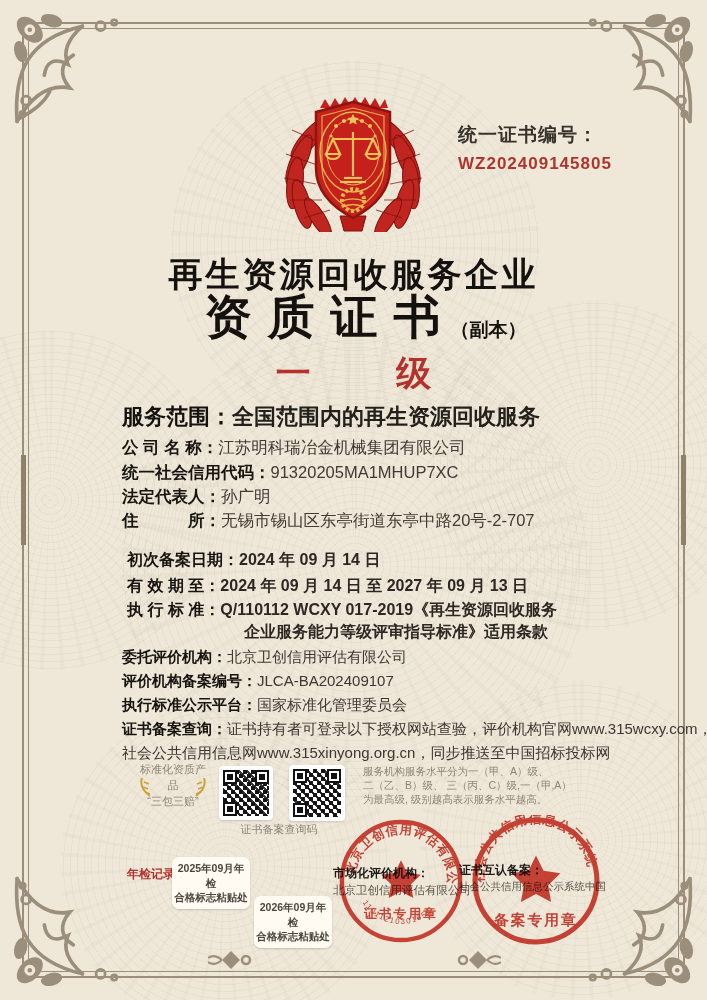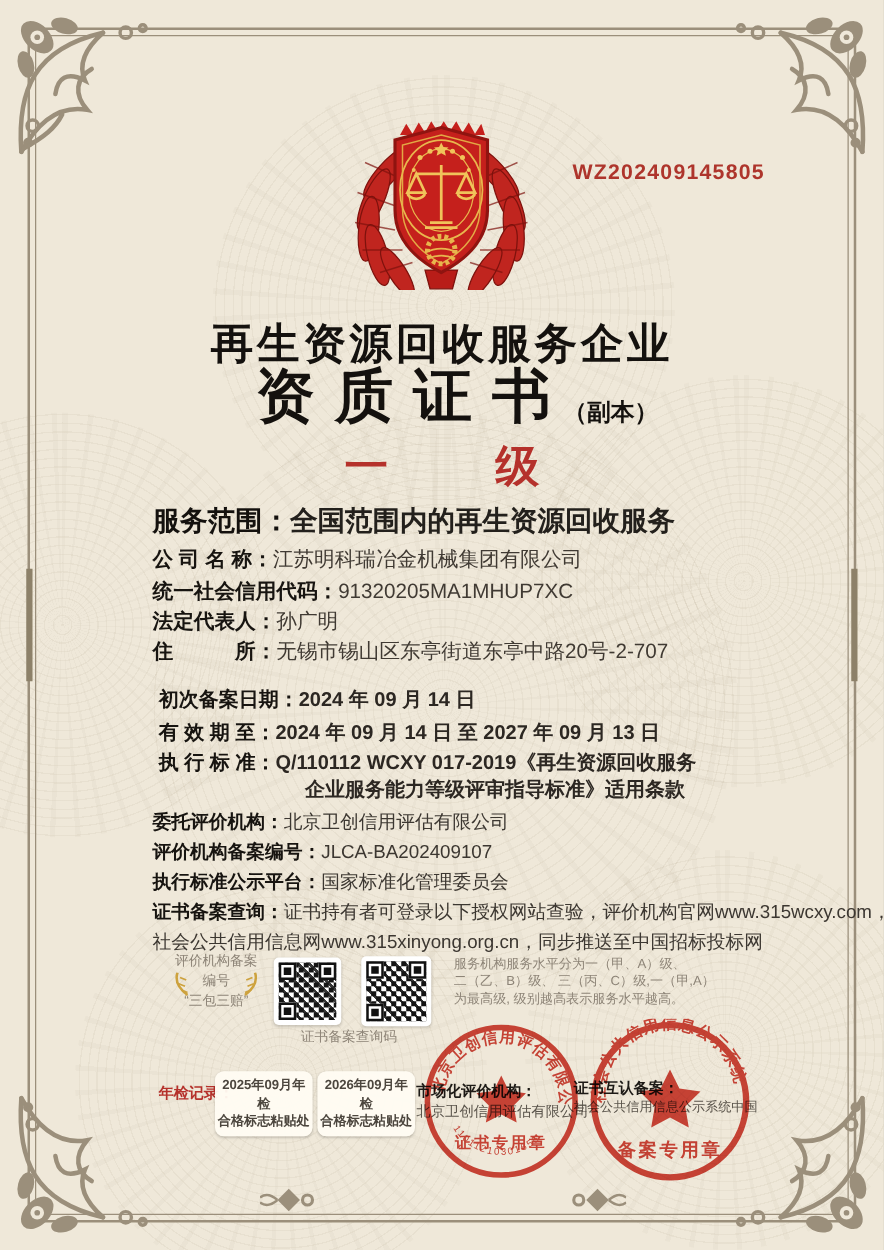--- a/index.html
+++ b/index.html
@@ -243,20 +243,21 @@
       <path d="M56 74 A7 5 0 0 0 70 74 M96 74 A7 5 0 0 0 110 74"></path>
       <line x1="74" y1="98" x2="92" y2="98"></line>
       <line x1="70" y1="102" x2="96" y2="102"></line>
     </g>
 
     <circle cx="83" cy="120" r="11" fill="none" stroke="#e8b64d" stroke-width="4" stroke-dasharray="3 2.4"></circle>
     <path d="M70 122 A30 30 0 0 1 96 122 M72 127 A26 26 0 0 1 94 127" fill="none" stroke="#e8b64d" stroke-width="1.4"></path>
   </svg>
 
   <div class="certno">
+    <div class="certno-label">统一证书编号：</div>
     <div class="certno-value">WZ202409145805</div>
   </div>
 
   <div class="title1">再生资源回收服务企业</div>
   <div class="title2-row">
     <span class="title2">资质证书</span><span class="copytag">（副本）</span>
   </div>
   <div class="grade">一 级</div>
 
   <div class="scope">
@@ -299,21 +300,21 @@
   <div class="orgrow" style="top:720px;">
     <span class="lbl">证书备案查询：</span><span class="val">证书持有者可登录以下授权网站查验，评价机构官网www.315wcxy.com，</span>
   </div>
   <div class="orgcont" style="top:744px;">社会公共信用信息网www.315xinyong.org.cn，同步推送至中国招标投标网</div>
 
   <div class="badge-wrap">
     <svg width="66" height="20" viewBox="0 0 66 20" style="position:absolute;left:0;top:22px;">
       <path d="M10 18 C 2 12, 0 6, 2 0 M56 18 C 64 12, 66 6, 64 0" fill="none" stroke="#cda23e" stroke-width="2"></path>
       <path d="M4 4 l5 2 M3 9 l5 2 M5 14 l5 2 M62 4 l-5 2 M63 9 l-5 2 M61 14 l-5 2" stroke="#cda23e" stroke-width="1.5"></path>
     </svg>
-    <div class="badge-cap">评价机构备案编号
+    <div class="badge-cap">标准化资质产品
 “三包三赔”</div>
   </div>
 
   <div class="qr" style="left:219px;top:766px;width:46px;height:46px;">
     <div class="qr-inner">
       <span class="finder" style="left:0;top:0;"></span>
       <span class="finder" style="right:0;top:0;"></span>
       <span class="finder" style="left:0;bottom:0;"></span>
     </div>
   </div>
@@ -326,21 +327,21 @@
   </div>
   <div class="qr-cap">证书备案查询码</div>
 
   <div class="level-note">服务机构服务水平分为一（甲、A）级、
 二（乙、B）级、 三（丙、C）级,一（甲,A）
 为最高级, 级别越高表示服务水平越高。</div>
 
   <div class="annual-label">年检记录：</div>
   <div class="ybox" style="left:172px;">2025年09月年检
 合格标志粘贴处</div>
-  <div class="ybox" style="left:254px;">2026年09月年检
+  <div class="ybox" style="left:254px;margin-top:39px;">2026年09月年检
 合格标志粘贴处</div>
 
   <div class="mkt">
     <div class="lbl">市场化评价机构：</div>
     <div class="val">北京卫创信用评估有限公司</div>
   </div>
   <div class="mutual">
     <div class="lbl">证书互认备案：</div>
     <div class="val">社会公共信用信息公示系统中国</div>
   </div>

